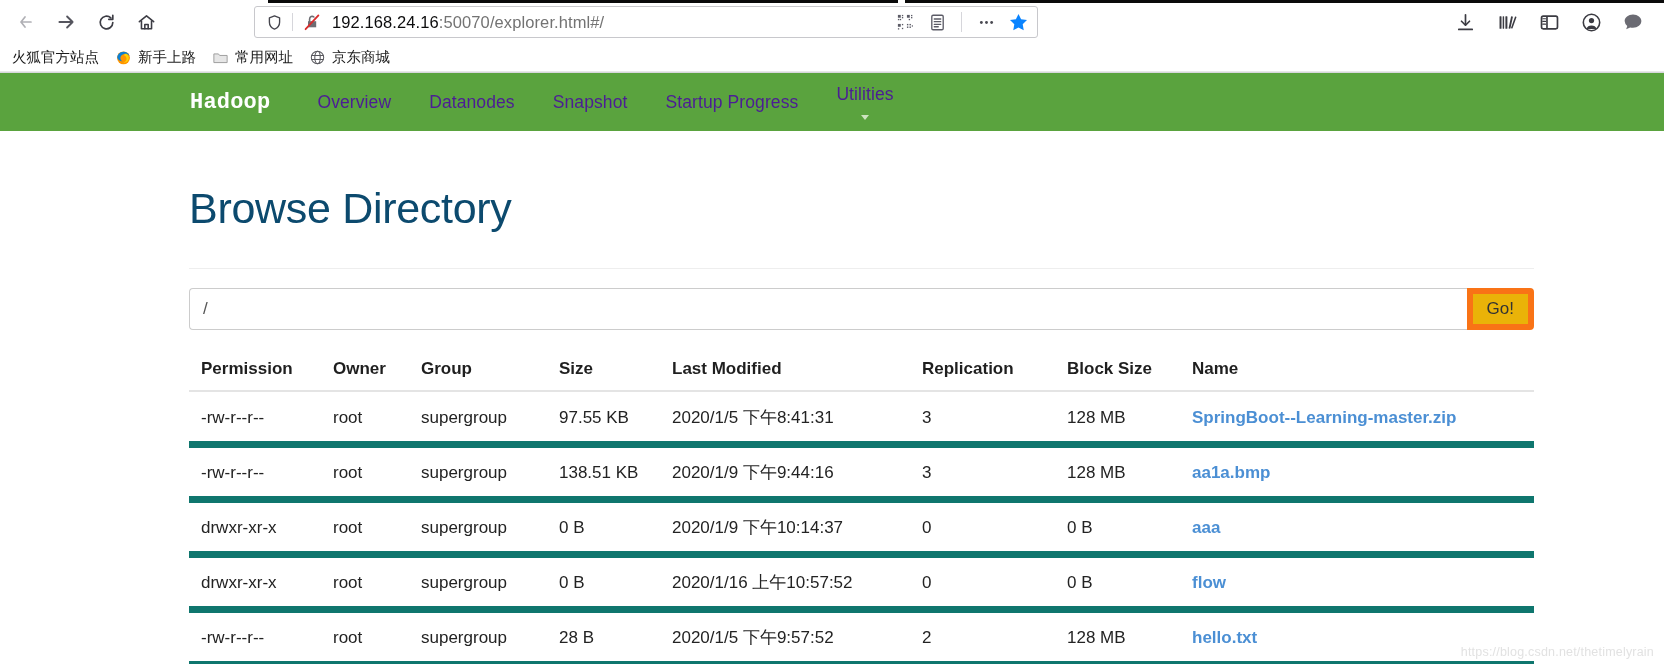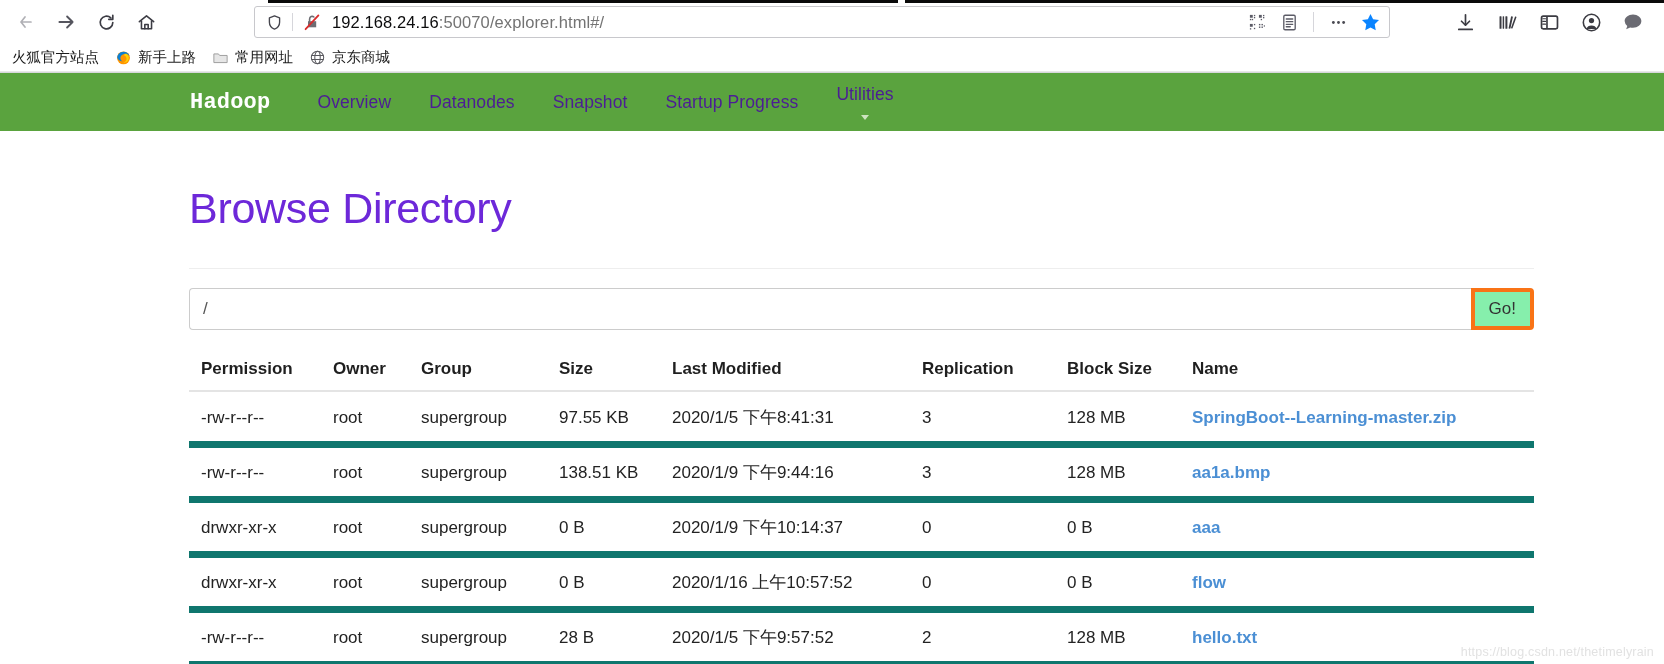--- a/index.html
+++ b/index.html
@@ -58,21 +58,21 @@
     justify-content: center;
     color: #5b5b66;
     cursor: default;
     border-radius: 3px;
   }
   .nav-btn svg { display: block; }
 
   .urlbar-wrap {
     flex: 0 0 auto;
     margin-left: 88px;
-    width: 1136px;
+    width: 784px;
     height: 32px;
     display: flex;
     align-items: center;
     background: #ffffff;
     border: 1px solid #c8c8cc;
     border-radius: 3px;
     padding: 0 4px 0 9px;
   }
   .shield-icon {
     width: 20px; height: 20px;
@@ -193,21 +193,21 @@
     padding: 0 0 0 0;
     background: #fff;
   }
   .container {
     width: 1345px;
     margin-left: 189px;
   }
   .page-title {
     font-size: 43px;
     font-weight: normal;
-    color: #6d28d9;
+    color: #0c4a6e;
     margin: 56px 0 16px 0;
     letter-spacing: -0.3px;
     line-height: 1;
   }
   .title-rule {
     border: none;
     border-top: 1px solid #eeeeee;
     margin: 38px 0 0 0;
   }
 
@@ -226,23 +226,23 @@
     color: #555;
     padding: 0 13px;
     font-family: "Liberation Sans", sans-serif;
     outline: none;
     background: #fff;
   }
   .go-btn {
     flex: 0 0 auto;
     height: 42px;
     min-width: 62px;
-    border: 4px solid #f97316;
+    border: 6px solid #f97316;
     border-radius: 0 4px 4px 0;
-    background: #86efac;
+    background: #eab308;
     font-size: 17px;
     color: #333;
     font-family: "Liberation Sans", sans-serif;
     cursor: pointer;
     padding: 0 14px;
   }
 
   
   table.files {
     width: 1345px;

